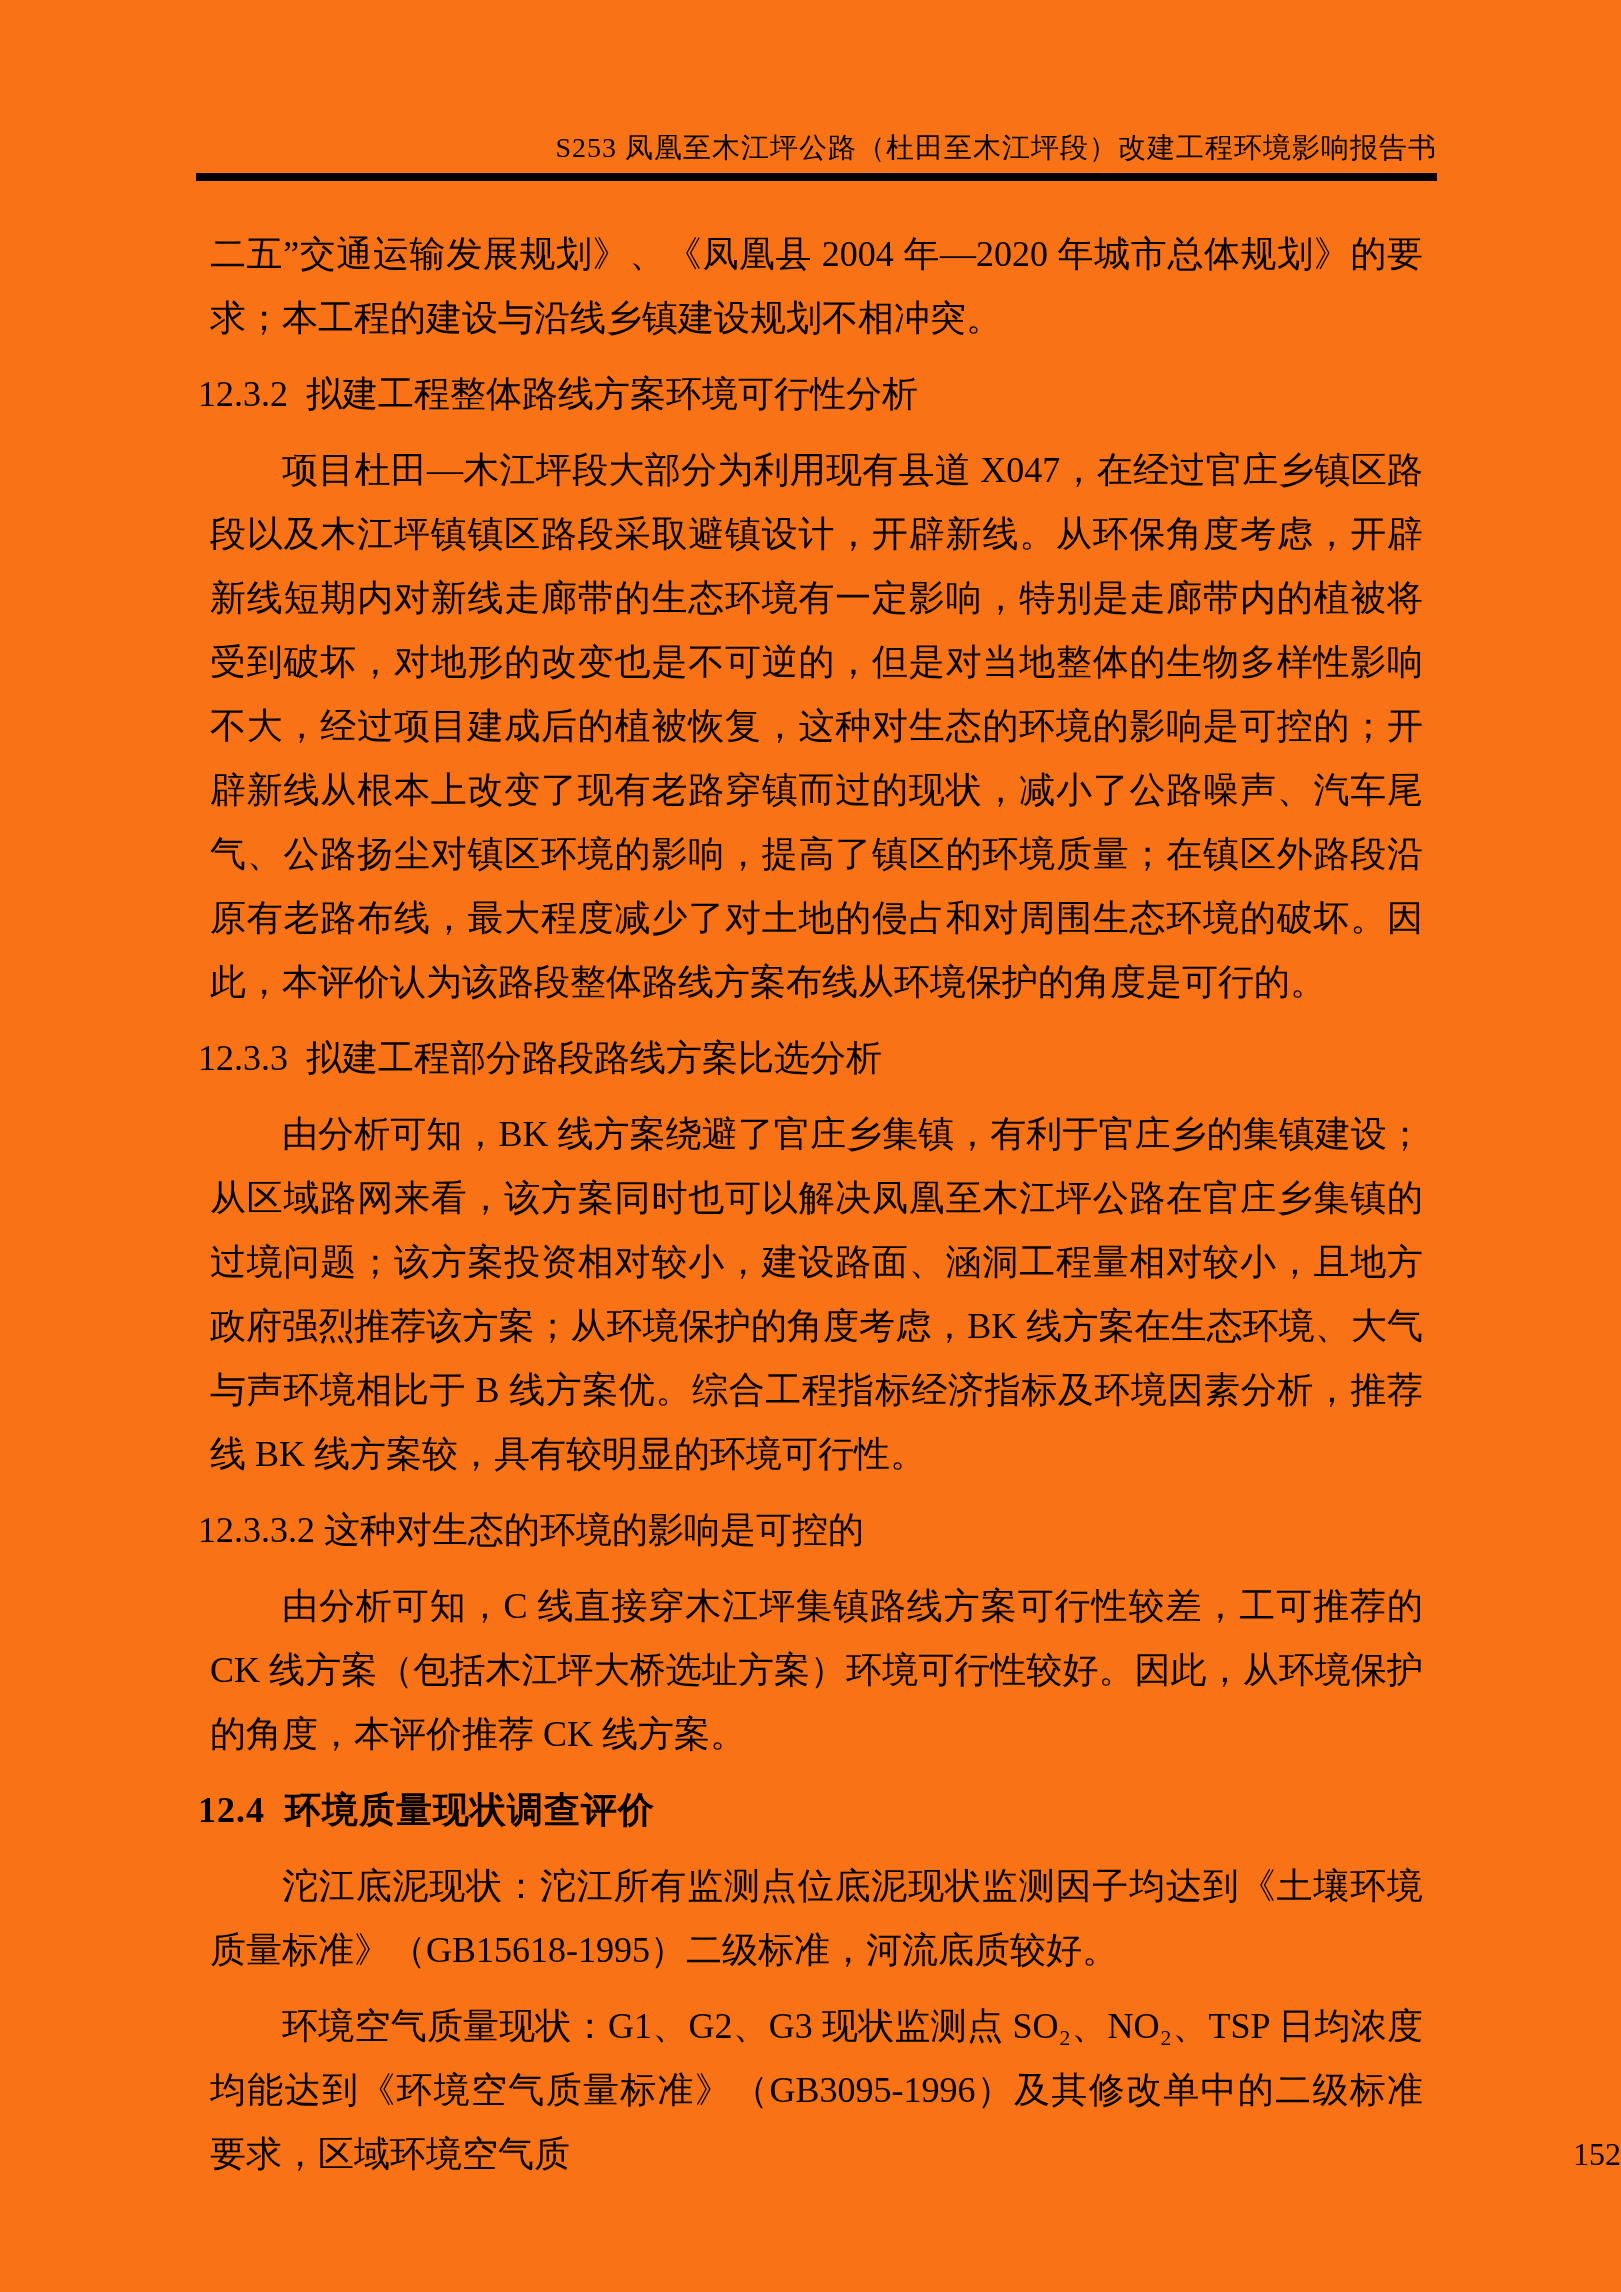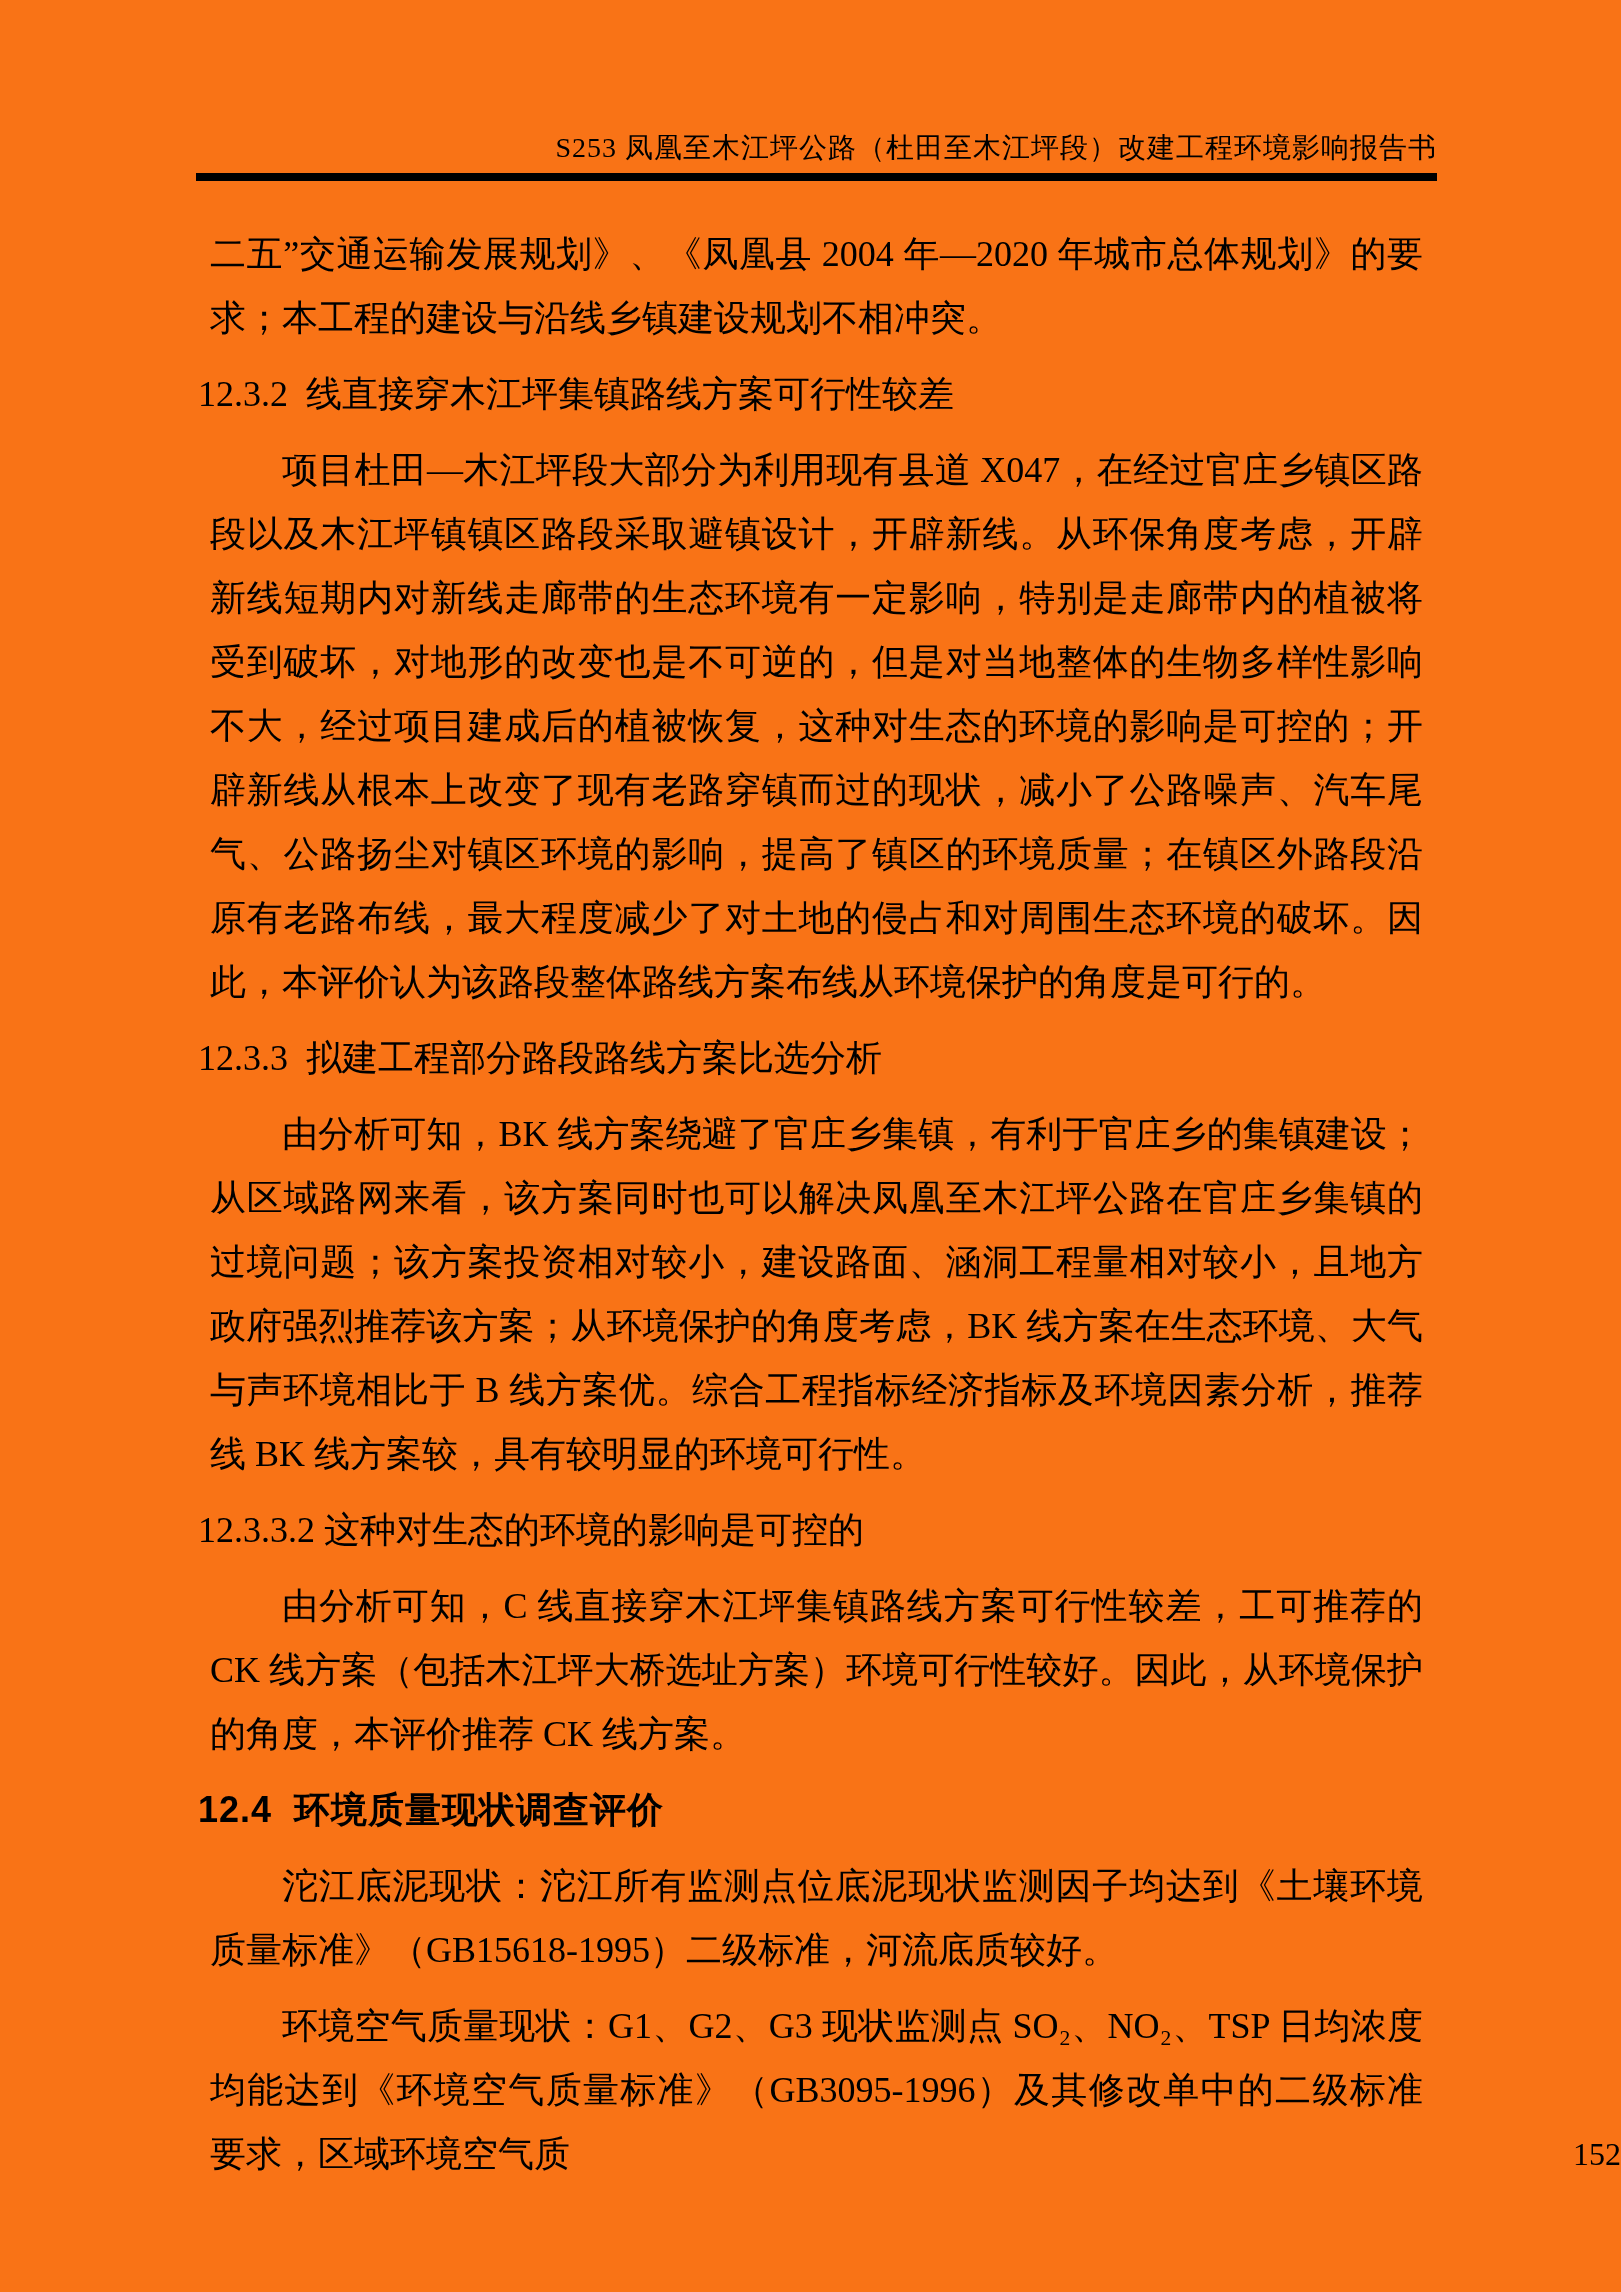--- a/index.html
+++ b/index.html
@@ -53,21 +53,21 @@
     text-indent: 0;
   }
   .doc-body .heading {
     margin: 0;
     font-size: 36px;
     font-weight: normal;
     white-space: pre-wrap;
     text-align: left;
   }
   .doc-body .heading-bold {
-    font-family: Liberation Sans, sans-serif;
+    font-family: Liberation Serif, serif;
     font-weight: 700;
     letter-spacing: 1px;
   }
   .footer-pagenum {
     position: absolute;
     top: 2135px;
     left: 0;
     width: 100%;
     text-align: right;
     font-size: 32px;
@@ -80,21 +80,21 @@
 <div class="page">
 
   <div class="header-title">S253 凤凰至木江坪公路（杜田至木江坪段）改建工程环境影响报告书</div>
 
   <div class="header-rule"></div>
 
   <div class="doc-body">
 
     <p class="no-indent">二五”交通运输发展规划》、《凤凰县 2004 年—2020 年城市总体规划》的要求；本工程的建设与沿线乡镇建设规划不相冲突。</p>
 
-    <div class="heading">12.3.2  线直接穿木江坪集镇路线方案可行性较差</div>
+    <div class="heading">12.3.2  拟建工程整体路线方案环境可行性分析</div>
 
     <p>项目杜田—木江坪段大部分为利用现有县道 X047，在经过官庄乡镇区路段以及木江坪镇镇区路段采取避镇设计，开辟新线。从环保角度考虑，开辟新线短期内对新线走廊带的生态环境有一定影响，特别是走廊带内的植被将受到破坏，对地形的改变也是不可逆的，但是对当地整体的生物多样性影响不大，经过项目建成后的植被恢复，这种对生态的环境的影响是可控的；开辟新线从根本上改变了现有老路穿镇而过的现状，减小了公路噪声、汽车尾气、公路扬尘对镇区环境的影响，提高了镇区的环境质量；在镇区外路段沿原有老路布线，最大程度减少了对土地的侵占和对周围生态环境的破坏。因此，本评价认为该路段整体路线方案布线从环境保护的角度是可行的。</p>
 
     <div class="heading">12.3.3  拟建工程部分路段路线方案比选分析</div>
 
 
     <p>由分析可知，BK 线方案绕避了官庄乡集镇，有利于官庄乡的集镇建设；从区域路网来看，该方案同时也可以解决凤凰至木江坪公路在官庄乡集镇的过境问题；该方案投资相对较小，建设路面、涵洞工程量相对较小，且地方政府强烈推荐该方案；从环境保护的角度考虑，BK 线方案在生态环境、大气与声环境相比于 B 线方案优。综合工程指标经济指标及环境因素分析，推荐线 BK 线方案较，具有较明显的环境可行性。</p>
 
     <div class="heading">12.3.3.2 这种对生态的环境的影响是可控的</div>
 

